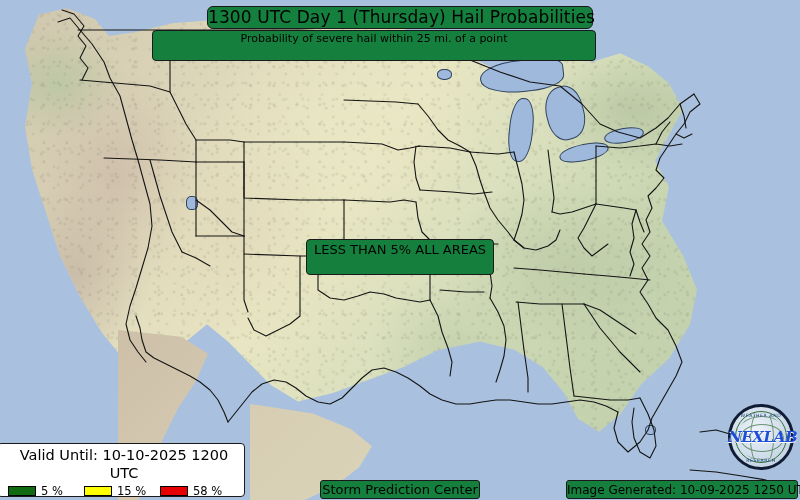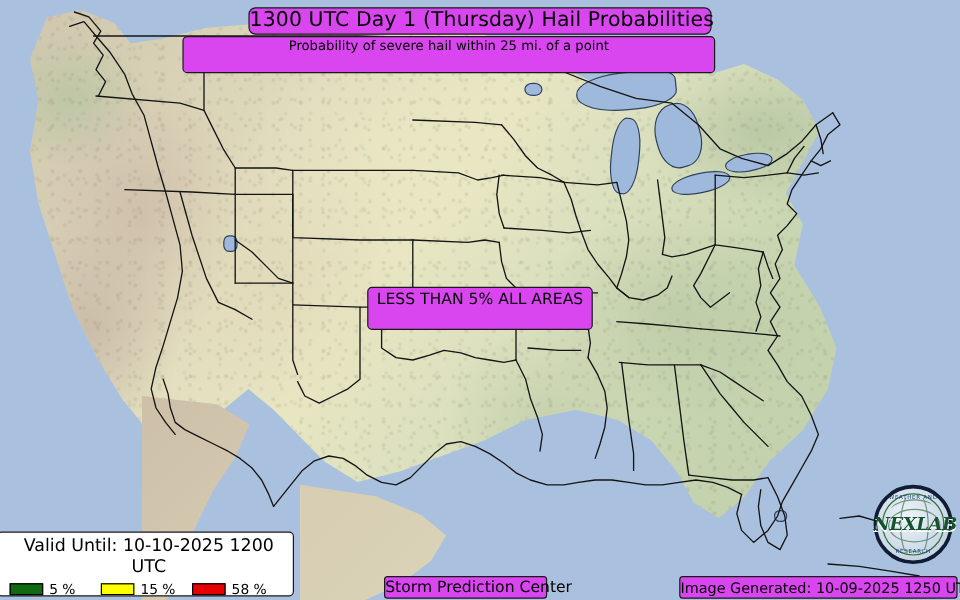--- a/index.html
+++ b/index.html
@@ -57,38 +57,38 @@
   
   .lake{position:absolute;background:#9fb9dd;border:1px solid #30435c;}
   
   .mex{position:absolute;background:#d8cdb4;}
 
   
   #vec{position:absolute;left:0;top:0;width:800px;height:500px;}
 
   
   .box{
-    position:absolute;background:#d946ef;border:1px solid #1a1a1a;
+    position:absolute;background:#15803d;border:1px solid #1a1a1a;
     color:#000;text-align:center;white-space:nowrap;
     box-sizing:border-box;
   }
   #title-box{
     left:207px;top:6px;width:386px;height:23px;border-radius:6px;
     font-size:17px;line-height:21px;letter-spacing:.1px;
   }
   #subtitle-box{
     left:152px;top:30px;width:444px;height:31px;border-radius:4px;
     font-size:11px;line-height:14.5px;padding-top:1px;
   }
   #center-box{
     left:306px;top:239px;width:188px;height:36px;border-radius:4px;
     font-size:13px;line-height:19px;
   }
   #spc-box{
-    left:320px;top:480px;width:136px;height:19px;border-radius:3px;
+    left:320px;top:480px;width:160px;height:19px;border-radius:3px;
     font-size:13px;line-height:18px;
   }
   #gen-box{
     left:566px;top:480px;width:232px;height:19px;border-radius:3px;
     font-size:12px;line-height:18px;
   }
 
   
   #legend{
     position:absolute;left:-3px;top:443px;width:248px;height:54px;
@@ -122,21 +122,21 @@
     position:absolute;inset:7px;border-radius:50%;
     border:1px solid #2f6f3a;
   }
   #nexlab .globe{
     position:absolute;inset:10px;border-radius:50%;overflow:hidden;opacity:.8;
   }
   #nexlab .mer{position:absolute;border:1px solid #4f7f58;border-radius:50%;}
   #nexlab .txt{
     position:absolute;left:0;right:0;top:24px;text-align:right;
     font-family:"DejaVu Serif",serif;font-style:italic;font-weight:bold;
-    font-size:15px;color:#14532d;text-shadow:0 1px 0 #fff;
+    font-size:15px;color:#1d4ed8;text-shadow:0 1px 0 #fff;
     letter-spacing:-.4px;
   }
   #nexlab .arc{
     position:absolute;left:0;right:0;top:9px;text-align:center;
     font-size:4.6px;color:#1b3f7a;letter-spacing:.6px;
   }
   #nexlab .arcb{
     position:absolute;left:0;right:0;bottom:7px;text-align:center;
     font-size:4.6px;color:#1b3f7a;letter-spacing:.6px;
   }

